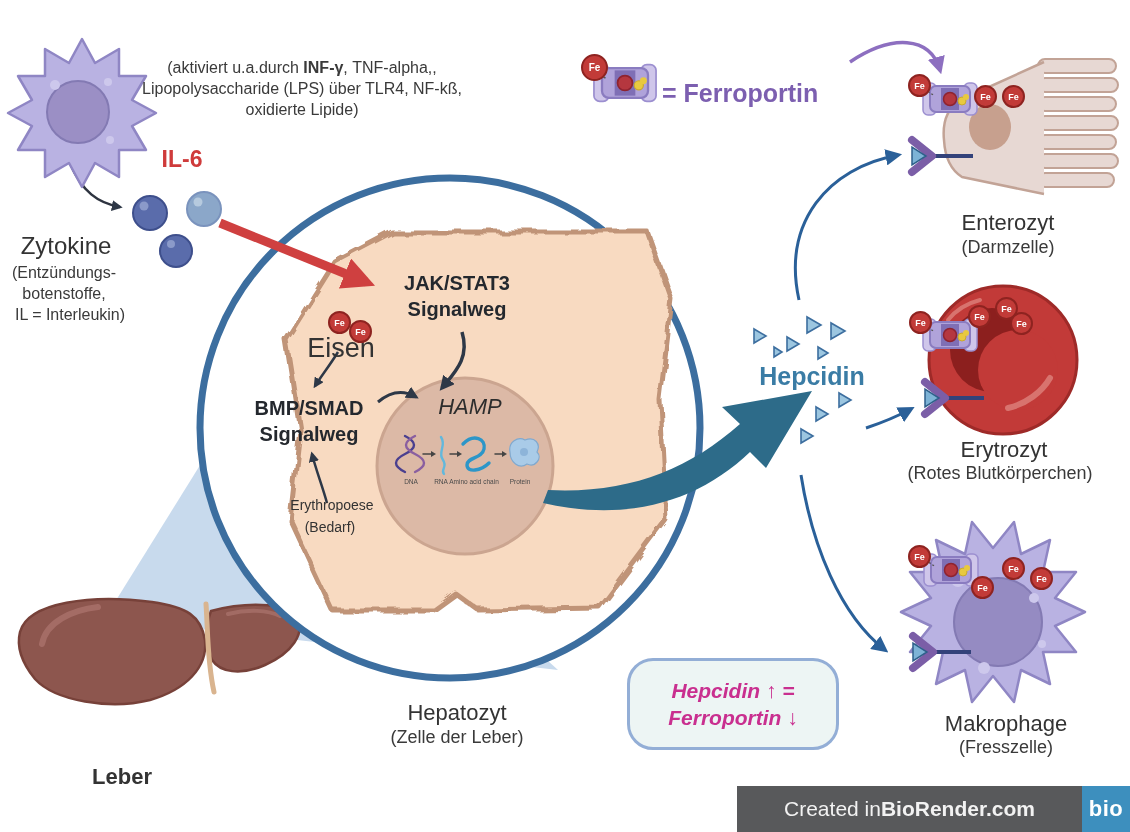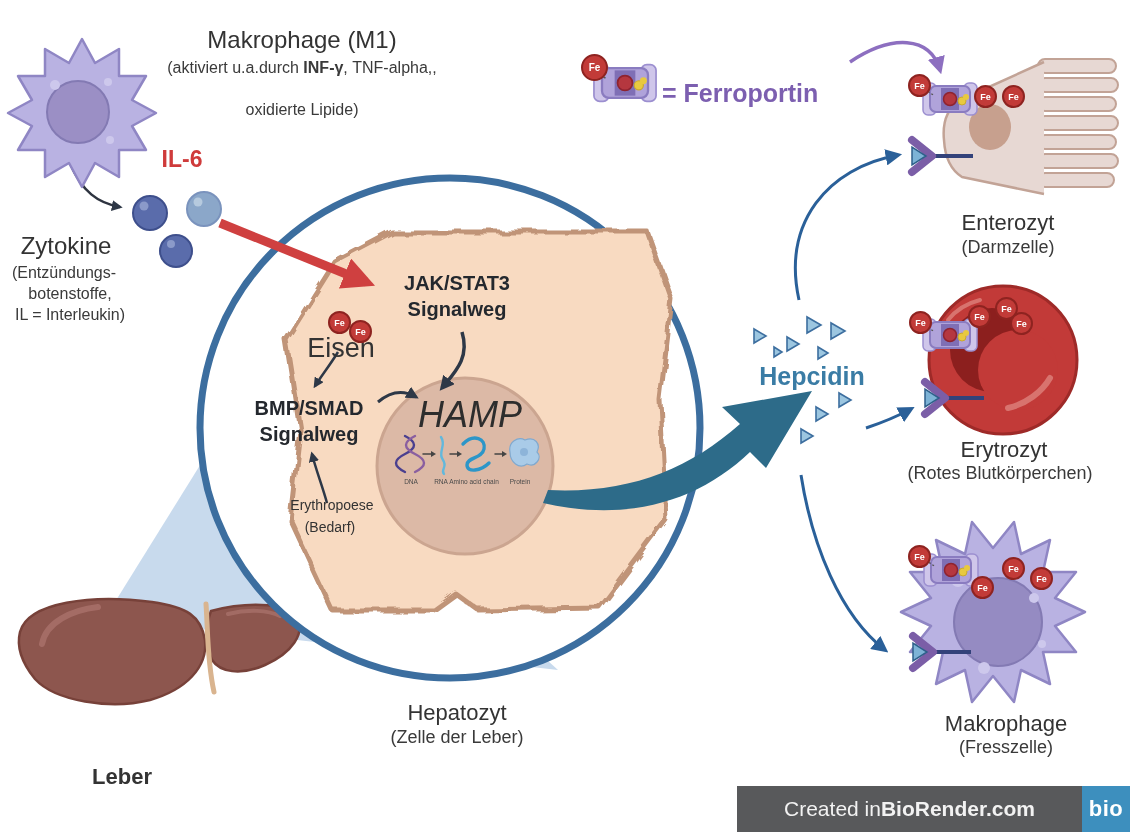--- a/index.html
+++ b/index.html
@@ -9,21 +9,21 @@
   .lbl{position:absolute;white-space:nowrap;line-height:1.15;}
   .ctr{transform:translateX(-50%);text-align:center;}
   .t-title{font-size:24px;color:#333;}
   .t-sub{font-size:16px;color:#3a3a3a;}
   .t-cell{font-size:22px;color:#333;}
   .t-cellsub{font-size:18px;color:#3a3a3a;}
   .t-bold{font-weight:bold;}
   .t-il6{font-size:23px;font-weight:bold;color:#cf3b3b;}
   .t-path{font-size:20px;font-weight:bold;color:#24282e;line-height:1.25;}
   .t-eisen{font-size:27px;color:#333;}
-  .t-hamp{font-size:36px;font-style:italic;color:#2d2d2d;}
+  .t-hamp{font-size:22px;font-style:italic;color:#2d2d2d;}
   .t-eryth{font-size:14px;color:#333;line-height:1.2;}
   .t-hepcidin{font-size:25px;font-weight:bold;color:#3a7ca5;}
   .t-ferro{font-size:25px;font-weight:bold;color:#7c5fb0;margin-top:12px;}
   .t-dogma{font-size:6.5px;color:#4a4a4a;}
   .fe{position:absolute;border-radius:50%;background:#c23b38;border:2px solid #8e2320;
       color:#fff;font-weight:bold;display:flex;align-items:center;justify-content:center;
       box-sizing:border-box;}
   .fe-s{width:23px;height:23px;font-size:9px;}
   .fe-l{width:27px;height:27px;font-size:10px;}
   .summary-box{position:absolute;left:627px;top:658px;width:206px;height:86px;
@@ -231,29 +231,29 @@
 
   <path d="M 850 62 C 892 34 930 36 940 70" fill="none" stroke="#8d6fc0" stroke-width="3.5" marker-end="url(#mPurple)"></path>
 
   <g fill="none" stroke="#2a6099" stroke-width="3">
     <path d="M 799 300 C 782 222 828 168 898 155" marker-end="url(#mBlue)"></path>
     <path d="M 866 428 C 884 422 898 416 911 409" marker-end="url(#mBlue)"></path>
     <path d="M 801 475 C 812 545 840 615 885 650" marker-end="url(#mBlue)"></path>
   </g>
 </svg>
 
-<div class="lbl ctr t-title" style="left:302px;top:26px;">Makrophage (M1)</div>
 <div class="lbl ctr t-sub" style="left:302px;top:59px;"><span>(aktiviert u.a.durch </span><span class="t-bold">INF-γ</span><span>, TNF-alpha,,</span></div>
+<div class="lbl ctr t-sub" style="left:302px;top:80px;">Lipopolysaccharide (LPS) über TLR4, NF-kß,</div>
 <div class="lbl ctr t-sub" style="left:302px;top:101px;">oxidierte Lipide)</div>
 
 <div class="lbl ctr t-il6" style="left:182px;top:146px;">IL-6</div>
 
 <div class="lbl ctr t-title" style="left:66px;top:232px;">Zytokine</div>
 <div class="lbl ctr t-sub" style="left:64px;top:264px;">(Entzündungs-</div>
-<div class="lbl ctr t-sub" style="left:64px;top:285px;margin-left:6px;">botenstoffe,</div>
+<div class="lbl ctr t-sub" style="left:64px;top:285px;">botenstoffe,</div>
 <div class="lbl ctr t-sub" style="left:70px;top:306px;">IL = Interleukin)</div>
 
 <div class="lbl ctr t-path" style="left:457px;top:271px;">JAK/STAT3</div>
 <div class="lbl ctr t-path" style="left:457px;top:297px;">Signalweg</div>
 
 <div class="lbl ctr t-eisen" style="left:341px;top:333px;">Eisen</div>
 
 <div class="lbl ctr t-path" style="left:309px;top:396px;">BMP/SMAD</div>
 <div class="lbl ctr t-path" style="left:309px;top:422px;">Signalweg</div>
 
@@ -293,20 +293,24 @@
 <div class="fe fe-s" style="left:1002px;top:85px;">Fe</div>
 <div class="fe fe-s" style="left:909px;top:311px;">Fe</div>
 <div class="fe fe-s" style="left:968px;top:305px;">Fe</div>
 <div class="fe fe-s" style="left:995px;top:297px;">Fe</div>
 <div class="fe fe-s" style="left:1010px;top:312px;">Fe</div>
 <div class="fe fe-s" style="left:908px;top:545px;">Fe</div>
 <div class="fe fe-s" style="left:971px;top:576px;">Fe</div>
 <div class="fe fe-s" style="left:1002px;top:557px;">Fe</div>
 <div class="fe fe-s" style="left:1030px;top:567px;">Fe</div>
 
+<div class="summary-box">
+  <div>Hepcidin ↑  =</div>
+  <div>Ferroportin ↓</div>
+</div>
 
 <div class="footer-bar">
   <span>Created in </span>
   <span class="t-bold">BioRender.com</span>
 </div>
 <div class="footer-logo">bio</div>
 
 </div>
 
 </body></html>

